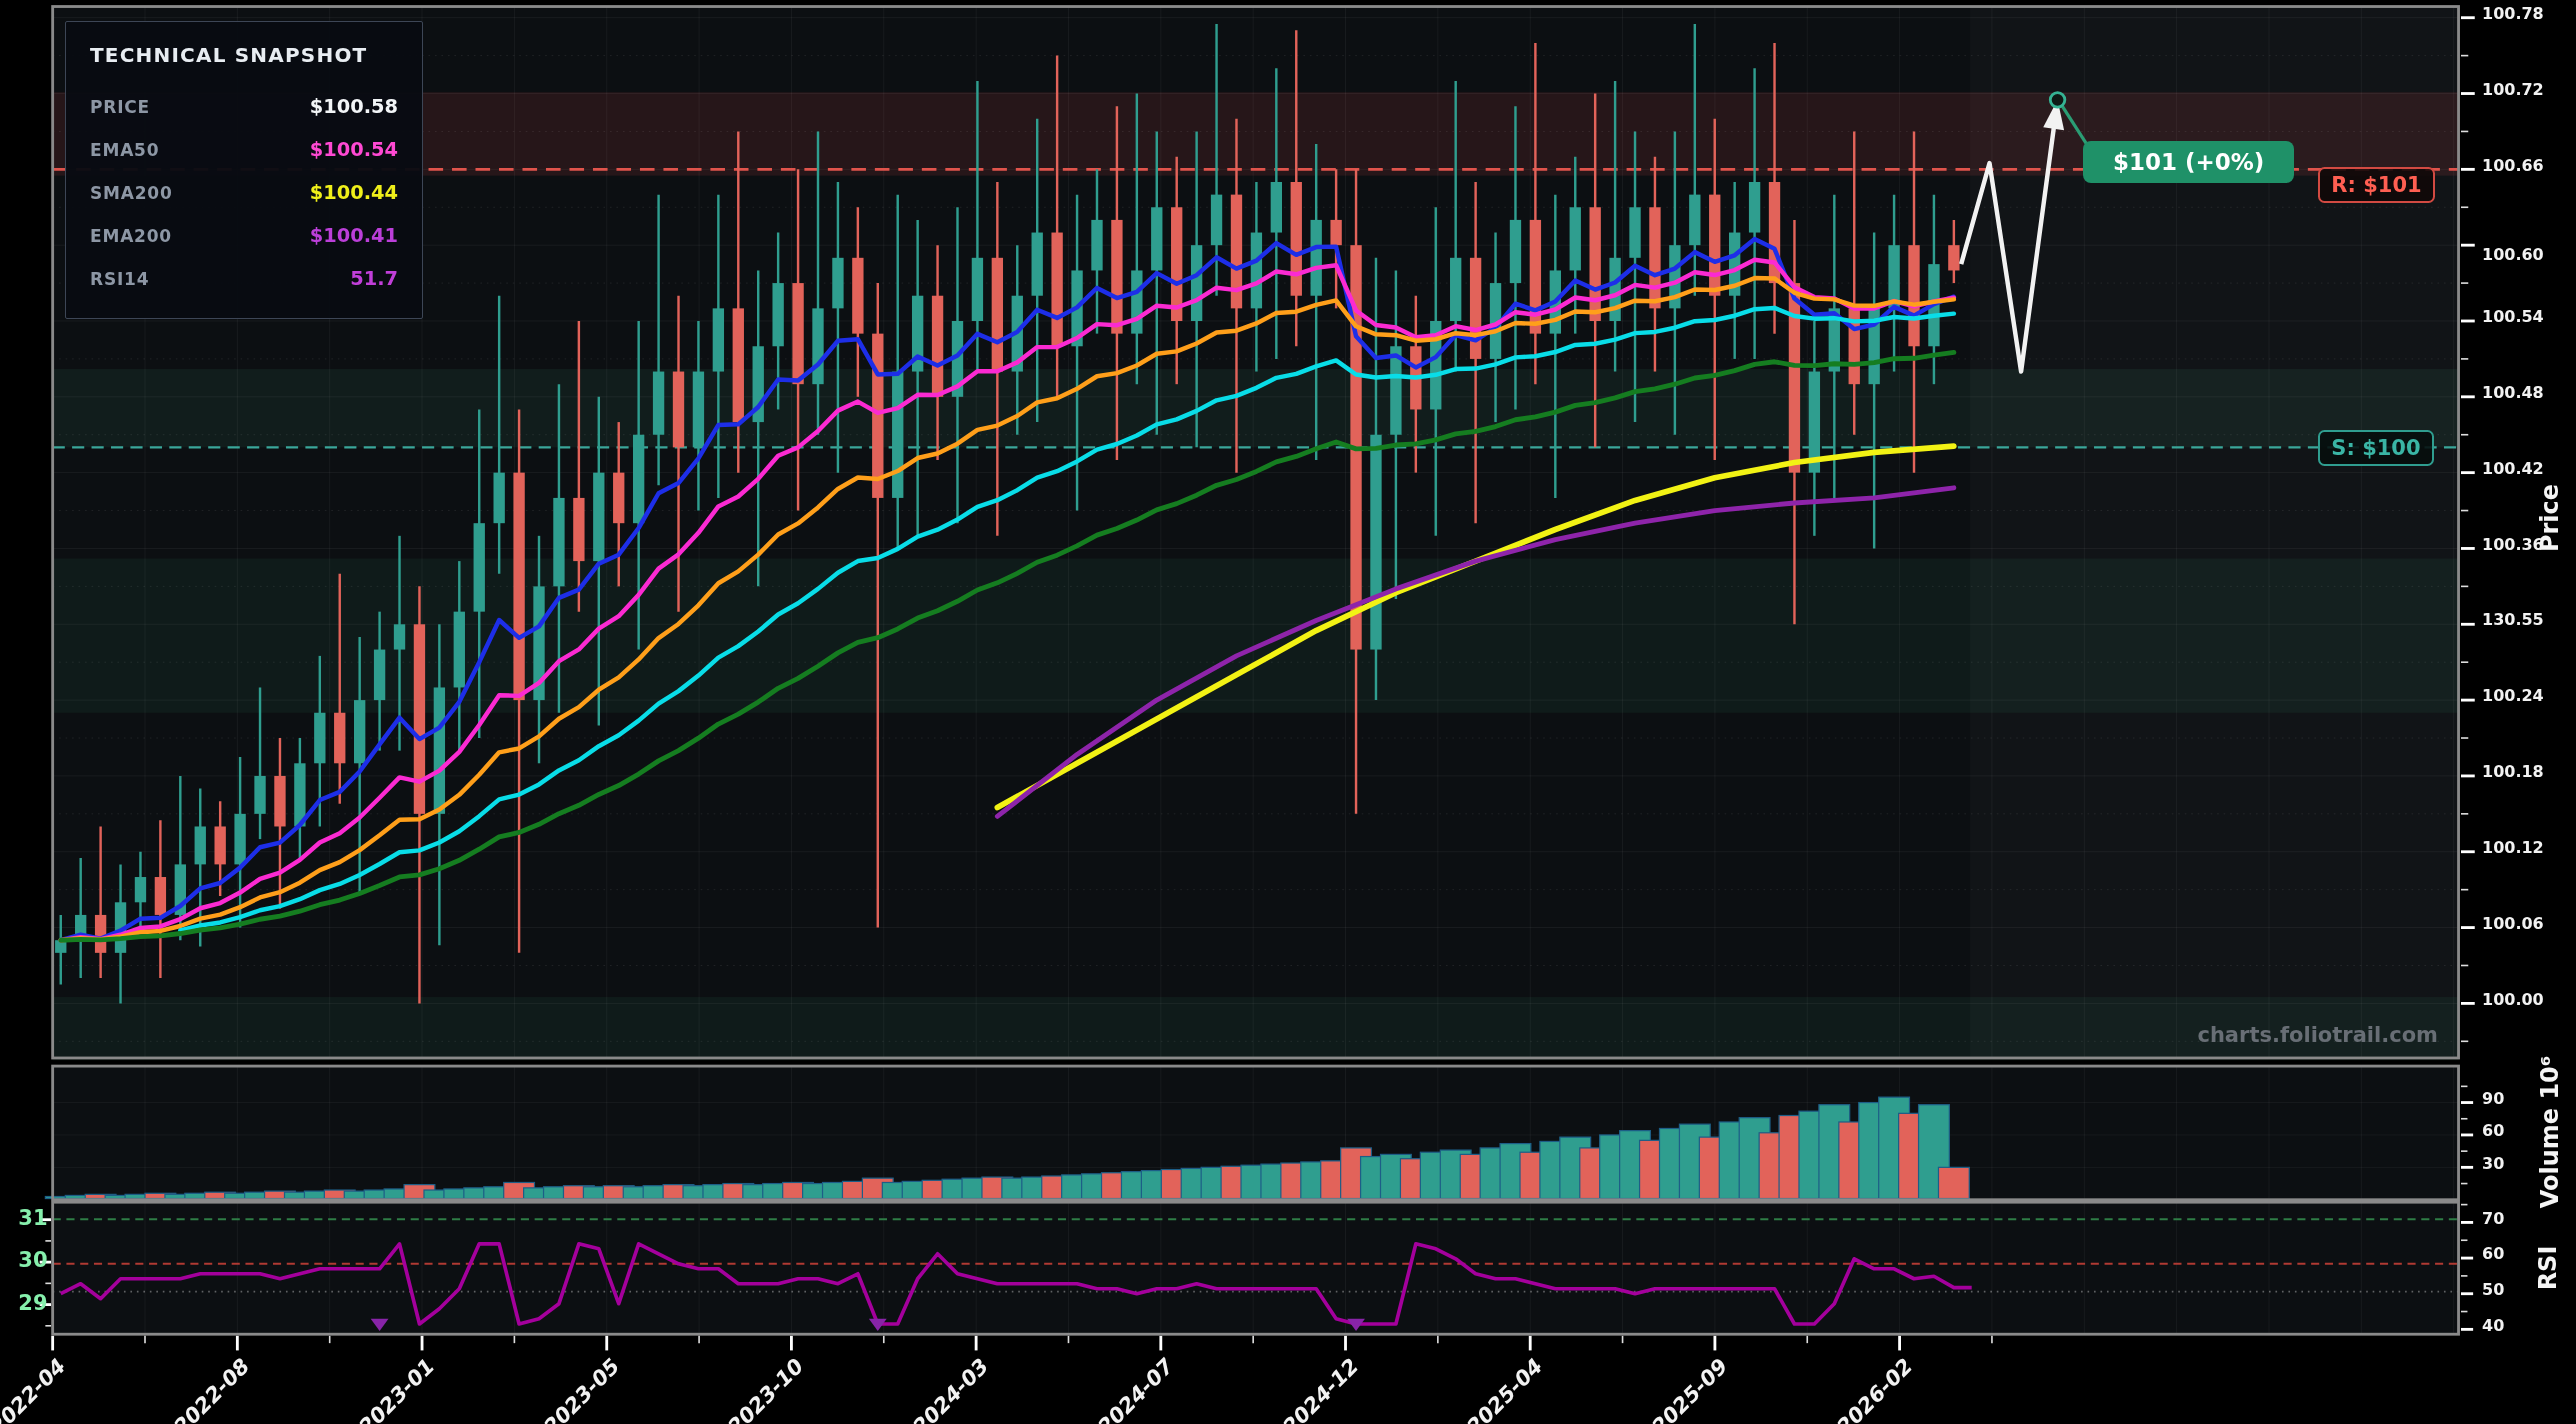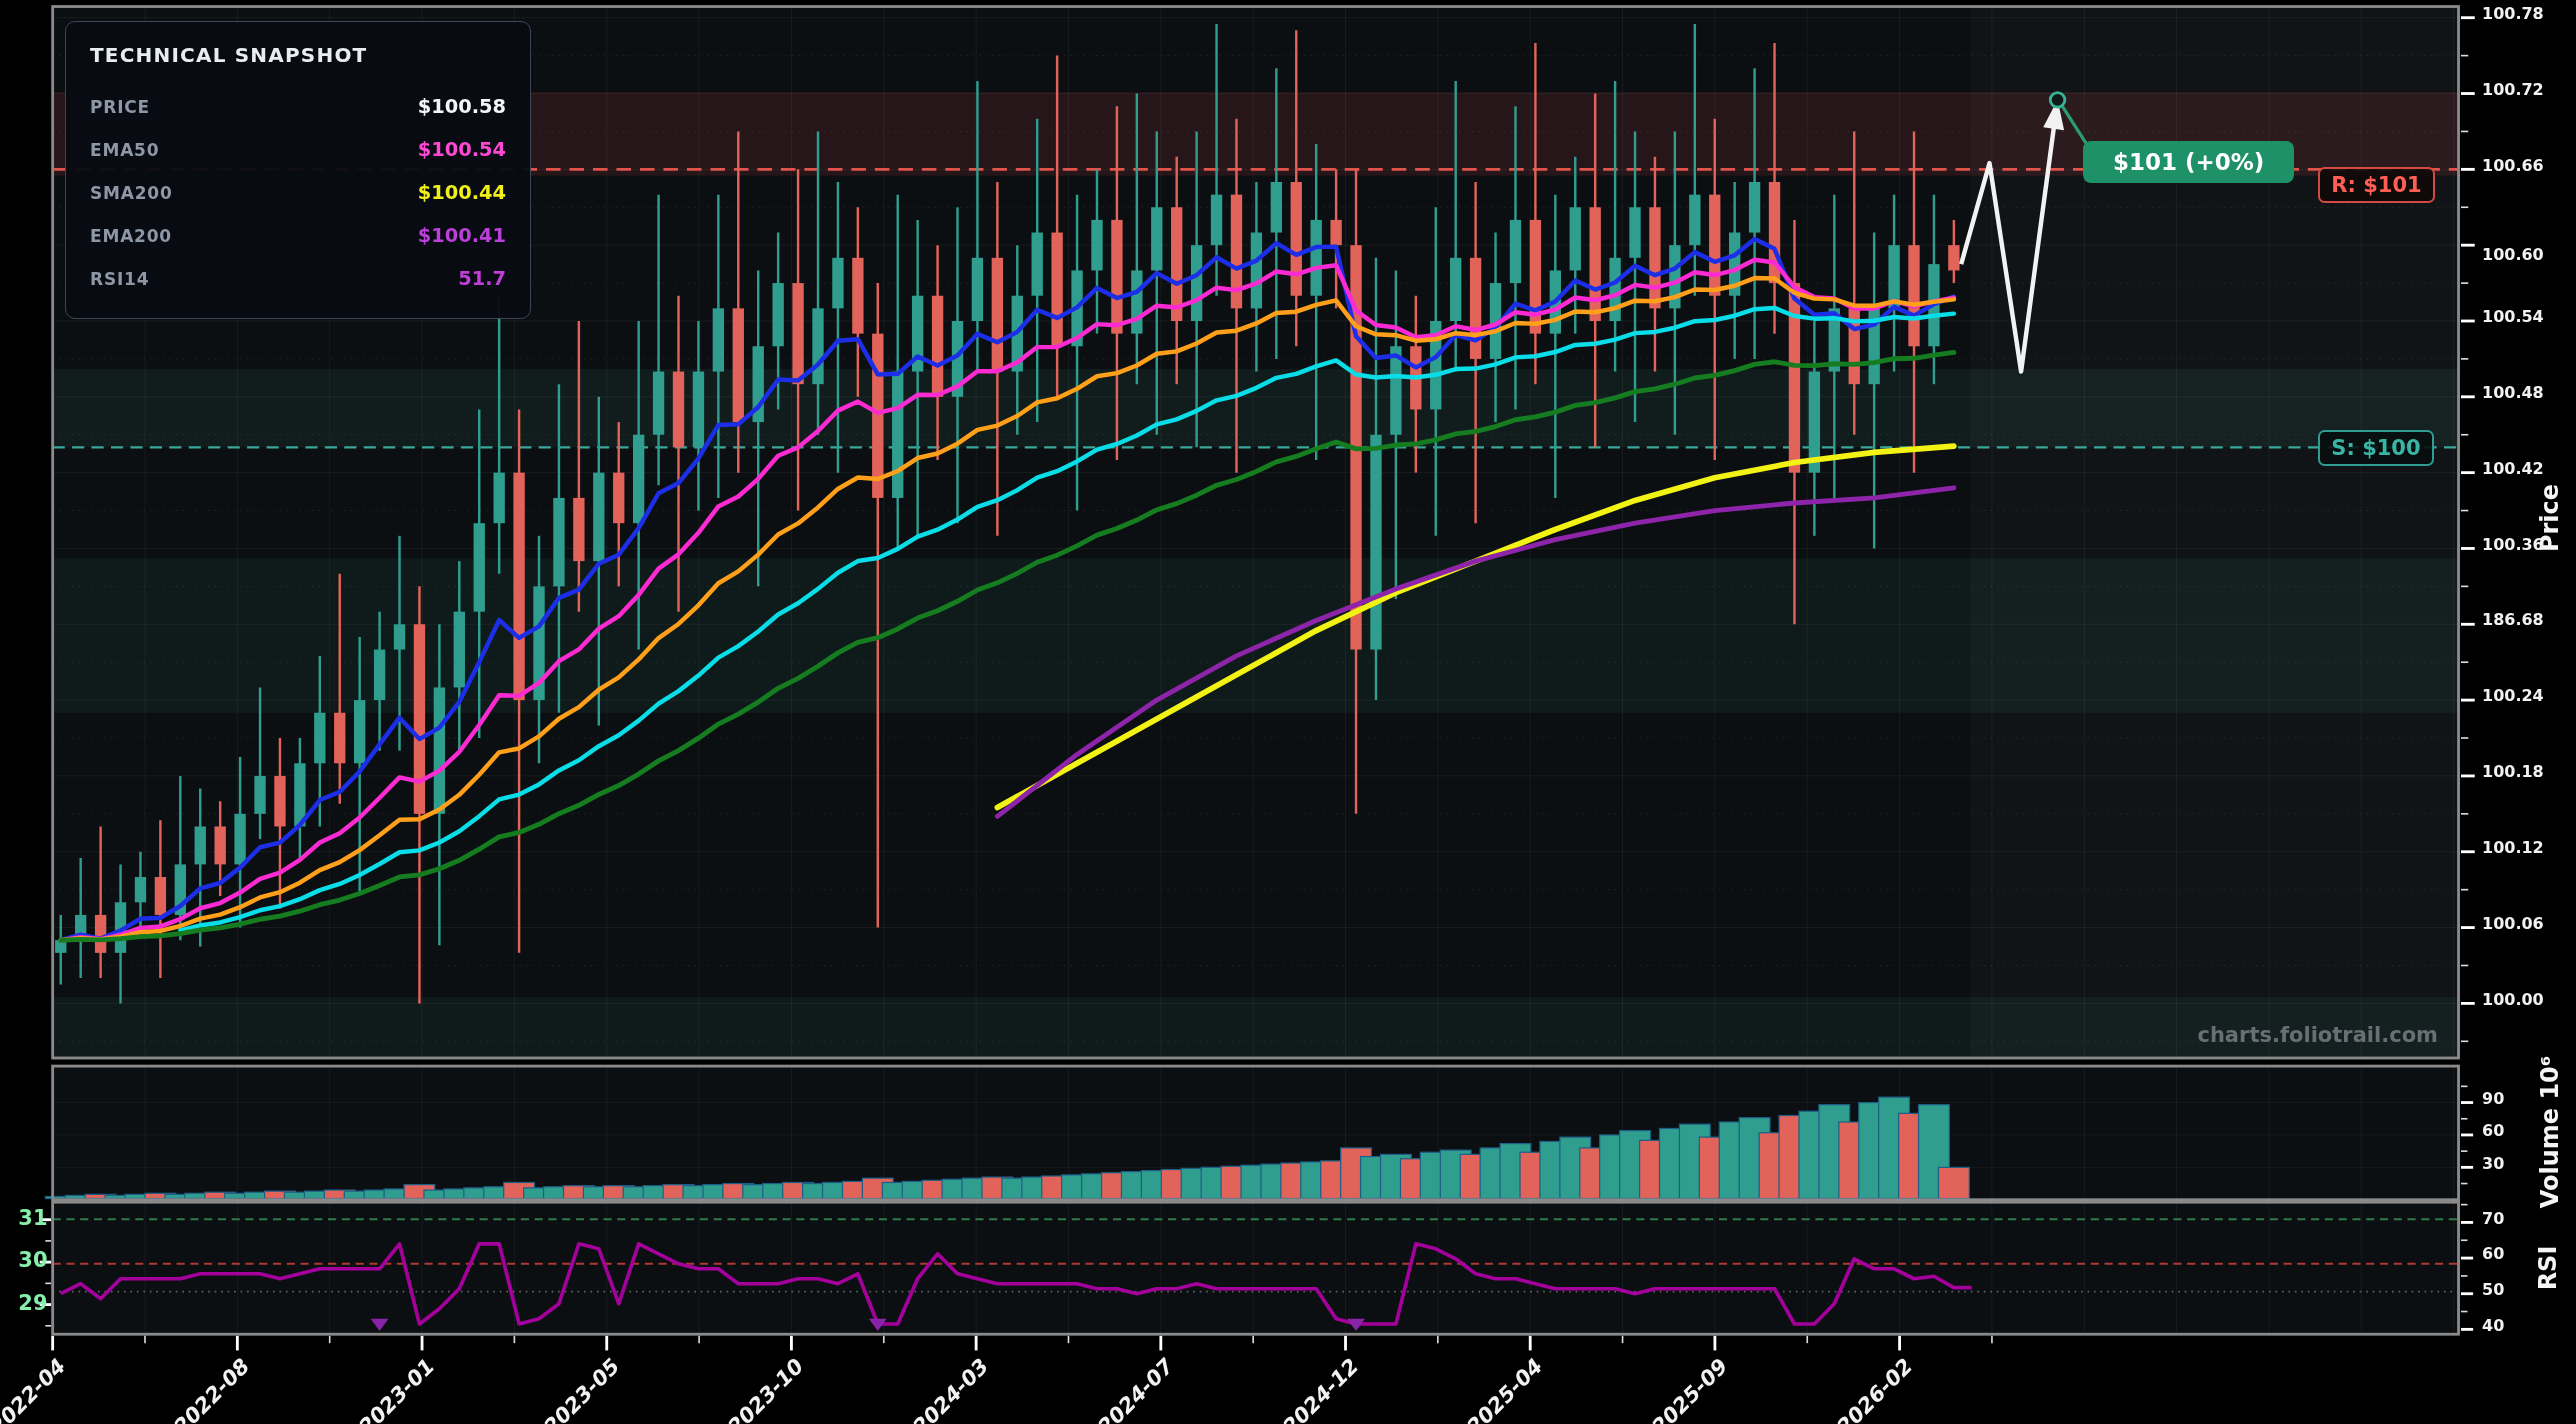--- a/index.html
+++ b/index.html
@@ -5,22 +5,22 @@
   html,body{margin:0;padding:0;background:#000;}
   #stage{position:relative;width:2576px;height:1425px;background:#000;overflow:hidden;
          font-family:"DejaVu Sans","Liberation Sans",sans-serif;}
   .tick-label{position:absolute;color:#f2f2f2;font-weight:700;font-size:16px;white-space:nowrap;}
   .left-tick-label{position:absolute;color:#86efac;font-weight:700;font-size:21px;text-align:right;width:41px;}
   .date-wrap{position:absolute;width:0;height:0;}
   .date-label{position:absolute;right:0;top:0;transform:rotate(-45deg);transform-origin:100% 0%;
               color:#f2f2f2;font-weight:700;font-style:italic;font-size:21px;white-space:nowrap;}
   .axis-title{position:absolute;width:259px;height:32px;transform:rotate(-90deg);text-align:center;
               color:#f5f5f5;font-weight:700;font-size:24px;}
-  #snapshot{position:absolute;left:65px;top:21px;width:466px;height:298px;box-sizing:border-box;
-            background:rgba(8,11,18,0.96);border:1.6px solid #3d4656;border-radius:10px;
+  #snapshot{position:absolute;left:65px;top:21px;width:358px;height:298px;box-sizing:border-box;
+            background:rgba(8,11,18,0.96);border:1.6px solid #3d4656;border-radius:2px;
             padding:21px 24px;z-index:30;}
   #snapshot .snap-title{color:#e8edf2;font-weight:700;font-size:20px;letter-spacing:1.2px;margin-bottom:18px;}
   .snap-row{display:flex;justify-content:space-between;align-items:center;height:43px;}
   .snap-row .lbl{color:#8d97a5;font-weight:700;font-size:17px;letter-spacing:0.8px;}
   .snap-row .val{font-weight:700;font-size:19.4px;}
   #forecast-badge{position:absolute;left:2083px;top:141px;background:#1f9168;color:#fff;
                   font-weight:700;font-size:23px;padding:8px 30px;border-radius:8px;z-index:25;}
   #r-label{position:absolute;left:2318px;top:167px;color:#ff5f52;border:2px solid #d24a42;
            background:rgba(16,8,8,0.88);font-weight:700;font-size:21px;padding:4px 11.3px;
            border-radius:6.5px;z-index:25;white-space:nowrap;}
@@ -580,21 +580,21 @@
 
   <div id="labels">
       <div class="tick-label" style="left:2482px;top:3.9px;">100.78</div>
       <div class="tick-label" style="left:2482px;top:80px;">100.72</div>
       <div class="tick-label" style="left:2482px;top:156px;">100.66</div>
       <div class="tick-label" style="left:2482px;top:245px;">100.60</div>
       <div class="tick-label" style="left:2482px;top:307px;">100.54</div>
       <div class="tick-label" style="left:2482px;top:383px;">100.48</div>
       <div class="tick-label" style="left:2482px;top:459px;">100.42</div>
       <div class="tick-label" style="left:2482px;top:535px;">100.36</div>
-      <div class="tick-label" style="left:2482px;top:610px;">186.68</div>
+      <div class="tick-label" style="left:2482px;top:610px;">130.55</div>
       <div class="tick-label" style="left:2482px;top:686px;">100.24</div>
       <div class="tick-label" style="left:2482px;top:762px;">100.18</div>
       <div class="tick-label" style="left:2482px;top:838px;">100.12</div>
       <div class="tick-label" style="left:2482px;top:914px;">100.06</div>
       <div class="tick-label" style="left:2482px;top:990px;">100.00</div>
       <div class="tick-label" style="left:2482px;top:1154px;">30</div>
       <div class="tick-label" style="left:2482px;top:1121px;">60</div>
       <div class="tick-label" style="left:2482px;top:1089px;">90</div>
       <div class="tick-label" style="left:2482px;top:1316px;">40</div>
       <div class="tick-label" style="left:2482px;top:1280px;">50</div>

